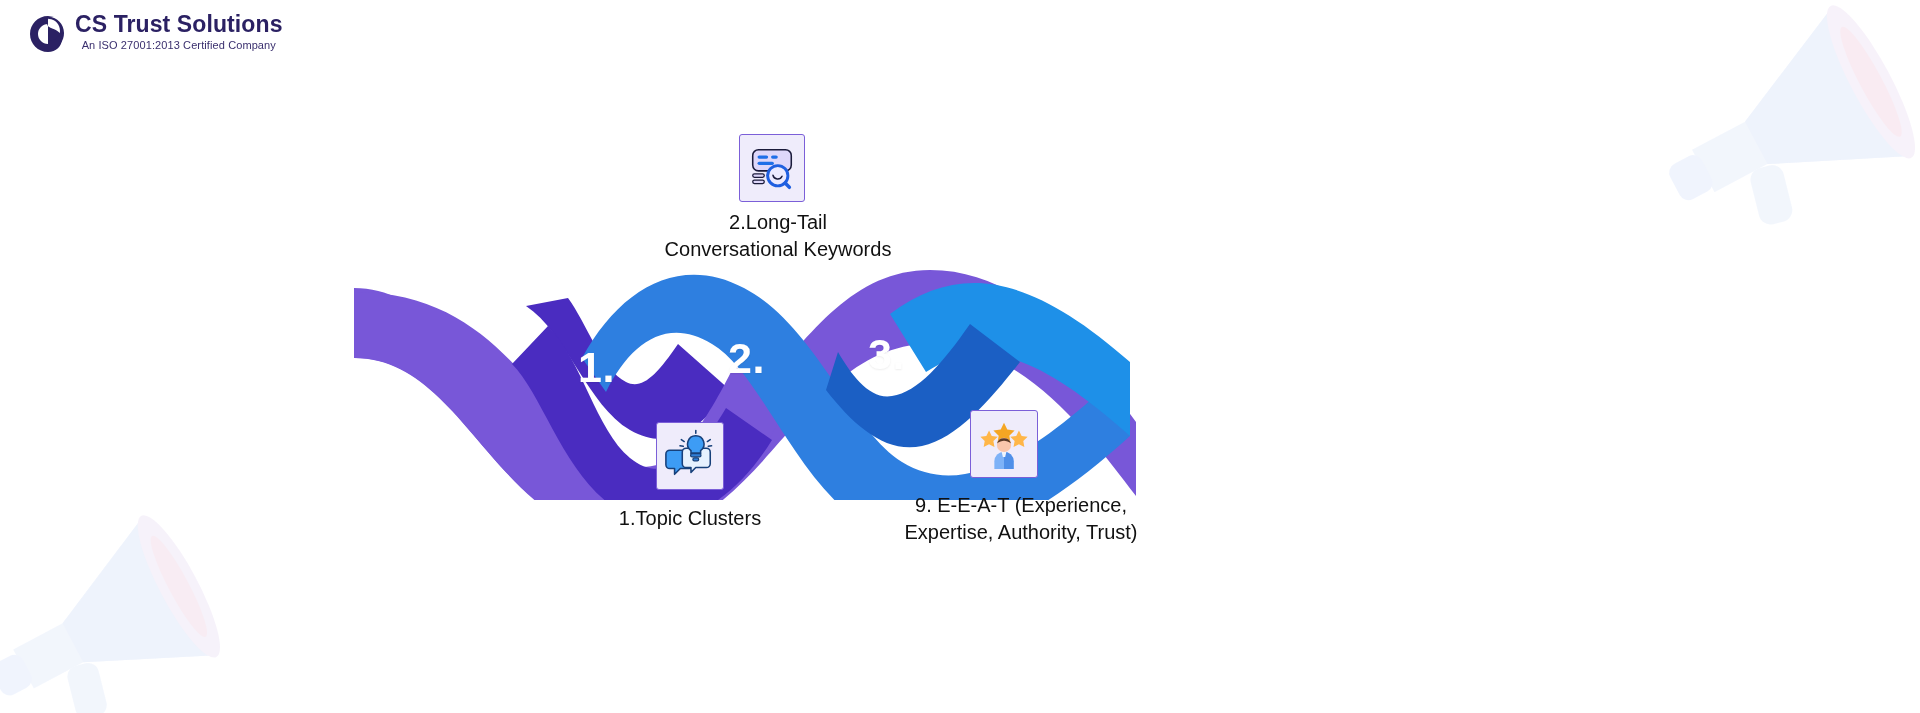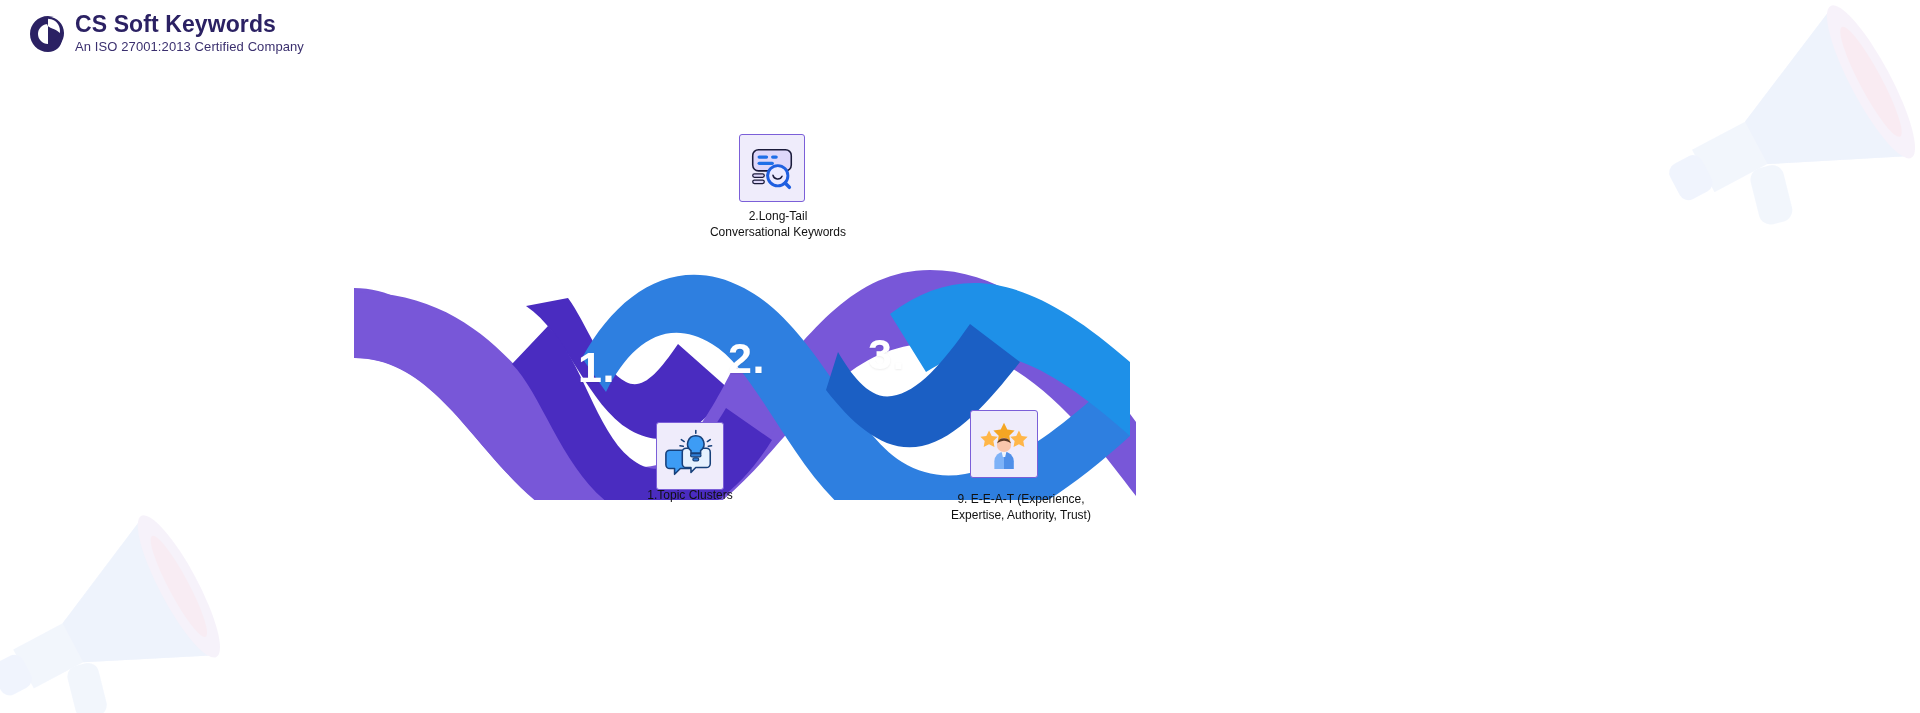--- a/index.html
+++ b/index.html
@@ -18,22 +18,22 @@
 
   
   .logo { position: absolute; left: 28px; top: 12px; display: flex; align-items: flex-start; gap: 9px; }
   .logo-mark { width: 38px; height: 40px; flex: 0 0 auto; margin-top: 2px; }
   .logo-text { display: flex; flex-direction: column; }
   .logo-name {
     font-size: 23px; font-weight: bold; color: #2b2163;
     letter-spacing: .1px; line-height: 1.05; white-space: nowrap;
   }
   .logo-tag {
-    font-size: 13px; color: #3a2f6e; margin-top: 3px;
-    letter-spacing: .1px; white-space: nowrap;
+    font-size: 11px; color: #3a2f6e; margin-top: 3px;
+    letter-spacing: .1px; white-space: nowrap; text-align: center;
   }
 
   
   .title {
     position: absolute; top: 72px; left: 0; width: 1560px;
     text-align: center;
     font-size: 30px; font-weight: bold; letter-spacing: .4px;
     background: linear-gradient(90deg, #6d3bd0 0%, #5a52dc 28%, #4470e2 58%, #2f8ae8 100%);
     -webkit-background-clip: text; background-clip: text;
     -webkit-text-fill-color: transparent; color: #4470e2;
@@ -60,25 +60,25 @@
     border: 1.6px solid #7b5fd8;
     border-radius: 3px;
     display: flex; align-items: center; justify-content: center;
   }
   .tile-2 { left: 739px; top: 134px; width: 66px; height: 68px; }
   .tile-1 { left: 656px; top: 422px; width: 68px; height: 68px; }
   .tile-3 { left: 970px; top: 410px; width: 68px; height: 68px; }
 
   
   .caption {
-    position: absolute; color: #111111; font-size: 12px;
+    position: absolute; color: #111111; font-size: 20px;
     line-height: 1.33; text-align: center; white-space: pre-line;
   }
   .cap-2 { left: 628px; top: 209px; width: 300px; }
-  .cap-1 { left: 560px; top: 488px; width: 260px; }
+  .cap-1 { left: 560px; top: 505px; width: 260px; }
   .cap-3 { left: 856px; top: 492px; width: 330px; }
 </style>
 </head>
 <body>
 
 <div class="canvas">
 
   <svg class="megaphone mp-tr" viewBox="0 0 330 300">
     <g transform="rotate(-28 165 150)">
       <path d="M60 128 L60 176 L120 176 L250 236 L250 68 L120 128 Z" fill="#e7eefb"></path>
@@ -101,21 +101,21 @@
     </g>
   </svg>
 
   <div class="logo">
     <svg class="logo-mark" viewBox="0 0 38 40">
       <path d="M20 2 C10 2 2 10 2 20 C2 30 10 38 20 38 L20 30 C14.5 30 10 25.5 10 20 C10 14.5 14.5 10 20 10 Z" fill="#2b2163"></path>
       <path d="M20 2 L20 38 C28 38 34 32 34 25 C34 18 28 16 23 14 C20 13 19 11 19 9 C19 5 22 3 26 3 Z" fill="#2b2163"></path>
       <path d="M21 5 C27 5 32 10 32 17 C32 23 27 26 22 27 L22 35 C31 34 36 27 36 19 C36 10 29 3 21 3 Z" fill="#2b2163"></path>
     </svg>
     <span class="logo-text">
-      <span class="logo-name">CS Soft Keywords</span>
+      <span class="logo-name">CS Trust Solutions</span>
       <span class="logo-tag">An ISO 27001:2013 Certified Company</span>
     </span>
   </div>
 
 
   <svg class="ribbon" viewBox="0 0 840 260">
     <defs>
       <clipPath id="clip-lower">
         <path d="M24 52 C130 52 170 232 300 232 C430 232 470 34 600 34 C700 34 760 120 806 175 L806 260 L0 260 Z"></path>
       </clipPath>

